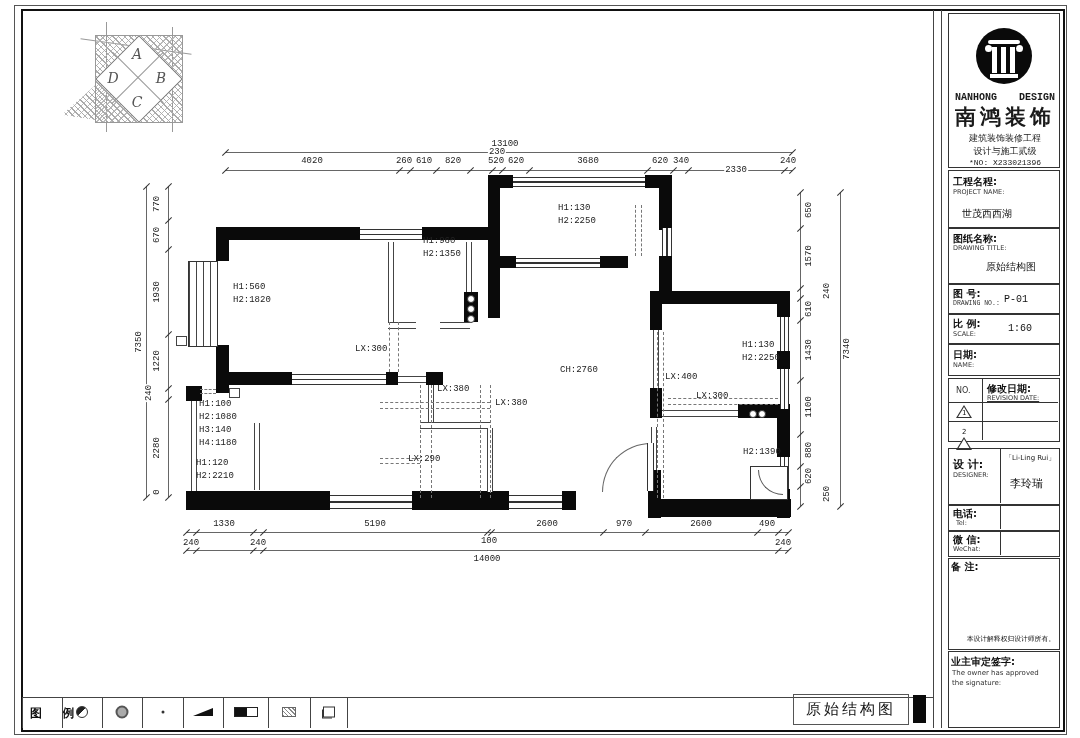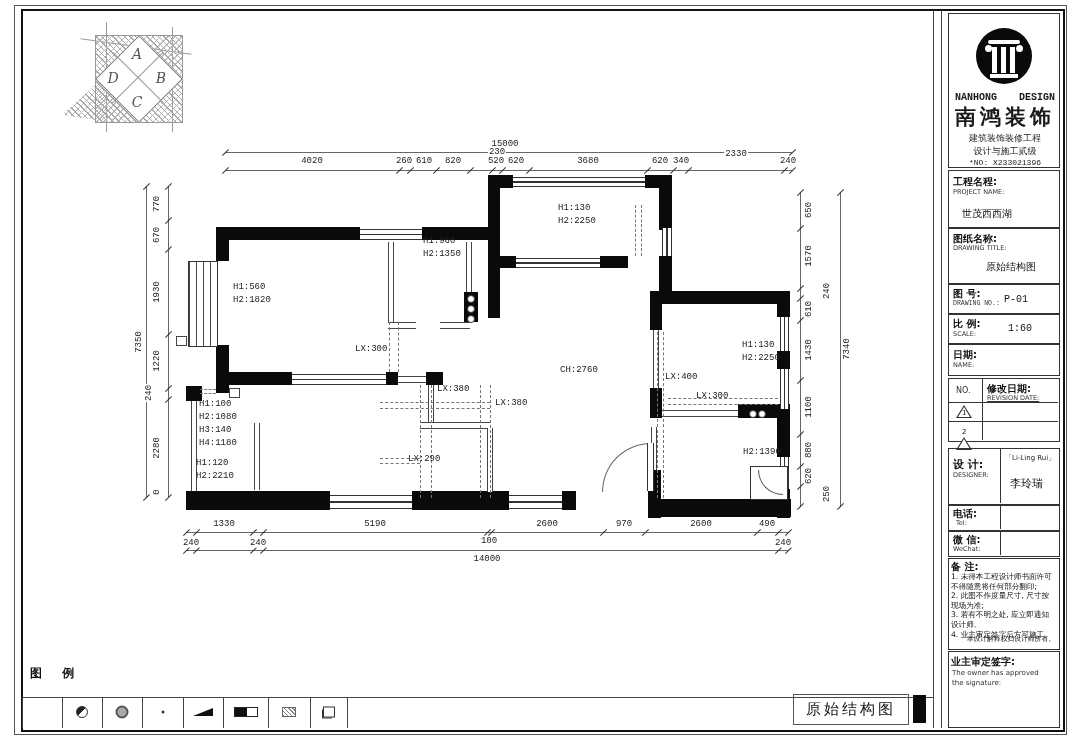--- a/index.html
+++ b/index.html
@@ -196,21 +196,21 @@
       <div class="abs circ" style="left: 758px; top: 410px; width: 6px; height: 6px;"></div>
       <div class="abs sqbox" style="left: 229px; top: 388px; width: 9px; height: 8px;"></div>
       <div class="abs sqbox" style="left: 176px; top: 336px; width: 9px; height: 8px;"></div>
       <div class="abs door-arc" style="left: 602px; top: 443px; width: 48px; height: 48px;"></div>
       <div class="abs door-leaf" style="left: 647px; top: 443px; width: 5px; height: 48px;"></div>
       <div class="abs shower" style="left: 750px; top: 466px; width: 36px; height: 32px;"></div>
       <div class="abs shower-arc" style="left: 758px; top: 470px; width: 24px; height: 24px;"></div>
       <div class="abs dim-line" style="left: 225px; top: 152px; width: 567px; height: 1px;"></div>
       <div class="abs tick" style="left: 221px; top: 152px;"></div>
       <div class="abs tick" style="left: 788px; top: 152px;"></div>
-      <div class="abs dim-label" style="left: 505px; top: 144px;">15000</div>
+      <div class="abs dim-label" style="left: 505px; top: 144px;">13100</div>
       <div class="abs dim-line" style="left: 225px; top: 170px; width: 567px; height: 1px;"></div>
       <div class="abs tick" style="left: 221px; top: 170px;"></div>
       <div class="abs tick" style="left: 395px; top: 170px;"></div>
       <div class="abs tick" style="left: 406px; top: 170px;"></div>
       <div class="abs tick" style="left: 432px; top: 170px;"></div>
       <div class="abs tick" style="left: 466px; top: 170px;"></div>
       <div class="abs tick" style="left: 488px; top: 170px;"></div>
       <div class="abs tick" style="left: 498px; top: 170px;"></div>
       <div class="abs tick" style="left: 525px; top: 170px;"></div>
       <div class="abs tick" style="left: 643px; top: 170px;"></div>
@@ -221,21 +221,21 @@
       <div class="abs dim-label" style="left: 312px; top: 161px;">4020</div>
       <div class="abs dim-label" style="left: 404px; top: 161px;">260</div>
       <div class="abs dim-label" style="left: 424px; top: 161px;">610</div>
       <div class="abs dim-label" style="left: 453px; top: 161px;">820</div>
       <div class="abs dim-label" style="left: 496px; top: 161px;">520</div>
       <div class="abs dim-label" style="left: 497px; top: 152px;">230</div>
       <div class="abs dim-label" style="left: 516px; top: 161px;">620</div>
       <div class="abs dim-label" style="left: 588px; top: 161px;">3680</div>
       <div class="abs dim-label" style="left: 660px; top: 161px;">620</div>
       <div class="abs dim-label" style="left: 681px; top: 161px;">340</div>
-      <div class="abs dim-label" style="left: 736px; top: 154px;">2330</div>
+      <div class="abs dim-label" style="left: 736px; top: 170px;">2330</div>
       <div class="abs dim-label" style="left: 788px; top: 161px;">240</div>
       <div class="abs dim-line" style="left: 146px; top: 186px; width: 1px; height: 311px;"></div>
       <div class="abs tick" style="left: 142px; top: 186px;"></div>
       <div class="abs tick" style="left: 142px; top: 497px;"></div>
       <div class="abs dim-label rot" style="left: 139px; top: 342px;">7350</div>
       <div class="abs dim-line" style="left: 168px; top: 186px; width: 1px; height: 311px;"></div>
       <div class="abs tick" style="left: 164px; top: 186px;"></div>
       <div class="abs tick" style="left: 164px; top: 220px;"></div>
       <div class="abs tick" style="left: 164px; top: 249px;"></div>
       <div class="abs tick" style="left: 164px; top: 334px;"></div>
@@ -322,21 +322,21 @@
       <div class="abs plan-label" style="left: 199px; top: 400px;">H1:100</div>
       <div class="abs plan-label" style="left: 199px; top: 413px;">H2:1080</div>
       <div class="abs plan-label" style="left: 199px; top: 426px;">H3:140</div>
       <div class="abs plan-label" style="left: 199px; top: 439px;">H4:1180</div>
       <div class="abs plan-label" style="left: 196px; top: 459px; text-align: center;">H1:120</div>
       <div class="abs plan-label" style="left: 196px; top: 472px;">H2:2210</div>
     </div>
 
   <div id="legend">
     <div class="abs leg-line" style="left:22px;top:697px;width:911px;height:1px;"></div>
-    <div class="abs leg-title" style="left:30px;top:665px;">图 例</div>
+    <div class="abs leg-title" style="left:30px;top:705px;">图 例</div>
     <div id="legend-cells">
         <div class="abs leg-line" style="left: 22px; top: 697px; width: 1px; height: 31px;"></div>
         <div class="abs leg-line" style="left: 62px; top: 697px; width: 1px; height: 31px;"></div>
         <div class="abs leg-line" style="left: 102px; top: 697px; width: 1px; height: 31px;"></div>
         <div class="abs leg-line" style="left: 142px; top: 697px; width: 1px; height: 31px;"></div>
         <div class="abs leg-line" style="left: 183px; top: 697px; width: 1px; height: 31px;"></div>
         <div class="abs leg-line" style="left: 223px; top: 697px; width: 1px; height: 31px;"></div>
         <div class="abs leg-line" style="left: 268px; top: 697px; width: 1px; height: 31px;"></div>
         <div class="abs leg-line" style="left: 310px; top: 697px; width: 1px; height: 31px;"></div>
         <div class="abs leg-line" style="left: 347px; top: 697px; width: 1px; height: 31px;"></div>
@@ -426,29 +426,20 @@
     <div class="abs tb-cn" style="left:953px;top:507px;">电话:</div>
     <div class="abs tb-en" style="left:956px;top:519px;">Tel:</div>
 
     <div class="abs tb-box" style="left:948px;top:531px;width:110px;height:24px;"></div>
     <div class="abs" style="left:1000px;top:531px;width:1px;height:24px;background:#333;"></div>
     <div class="abs tb-cn" style="left:953px;top:533px;">微 信:</div>
     <div class="abs tb-en" style="left:953px;top:545px;">WeChat:</div>
 
     <div class="abs tb-box" style="left:948px;top:558px;width:110px;height:90px;"></div>
     <div class="abs tb-cn" style="left:951px;top:560px;">备 注:</div>
-    <div id="notes-lines" class="abs" style="left:951px;top:572px;">
-        <div class="note-line">1. 未得本工程设计师书面许可</div>
-        <div class="note-line">   不得随意将任何部分翻印;</div>
-        <div class="note-line">2. 此图不作度量尺寸, 尺寸按</div>
-        <div class="note-line">   现场为准;</div>
-        <div class="note-line">3. 若有不明之处, 应立即通知</div>
-        <div class="note-line">   设计师。</div>
-        <div class="note-line">4. 业主审定签字后方可施工。</div>
-      </div>
     <div class="abs" style="left:948px;top:634px;width:107px;text-align:right;font-size:6.8px;color:#111;">本设计解释权归设计师所有。</div>
 
     <div class="abs tb-box" style="left:948px;top:651px;width:110px;height:75px;"></div>
     <div class="abs tb-cn" style="left:951px;top:655px;">业主审定签字:</div>
     <div class="abs tb-en" style="left:952px;top:669px;font-size:7px;">The owner has approved</div>
     <div class="abs tb-en" style="left:952px;top:679px;font-size:7px;">the signature:</div>
   </div>
 <div class="abs cp-letter" style="left: 137px; top: 54px;">A</div>
     <div class="abs cp-letter" style="left: 161px; top: 78px;">B</div>
     <div class="abs cp-letter" style="left: 137px; top: 102px;">C</div>

